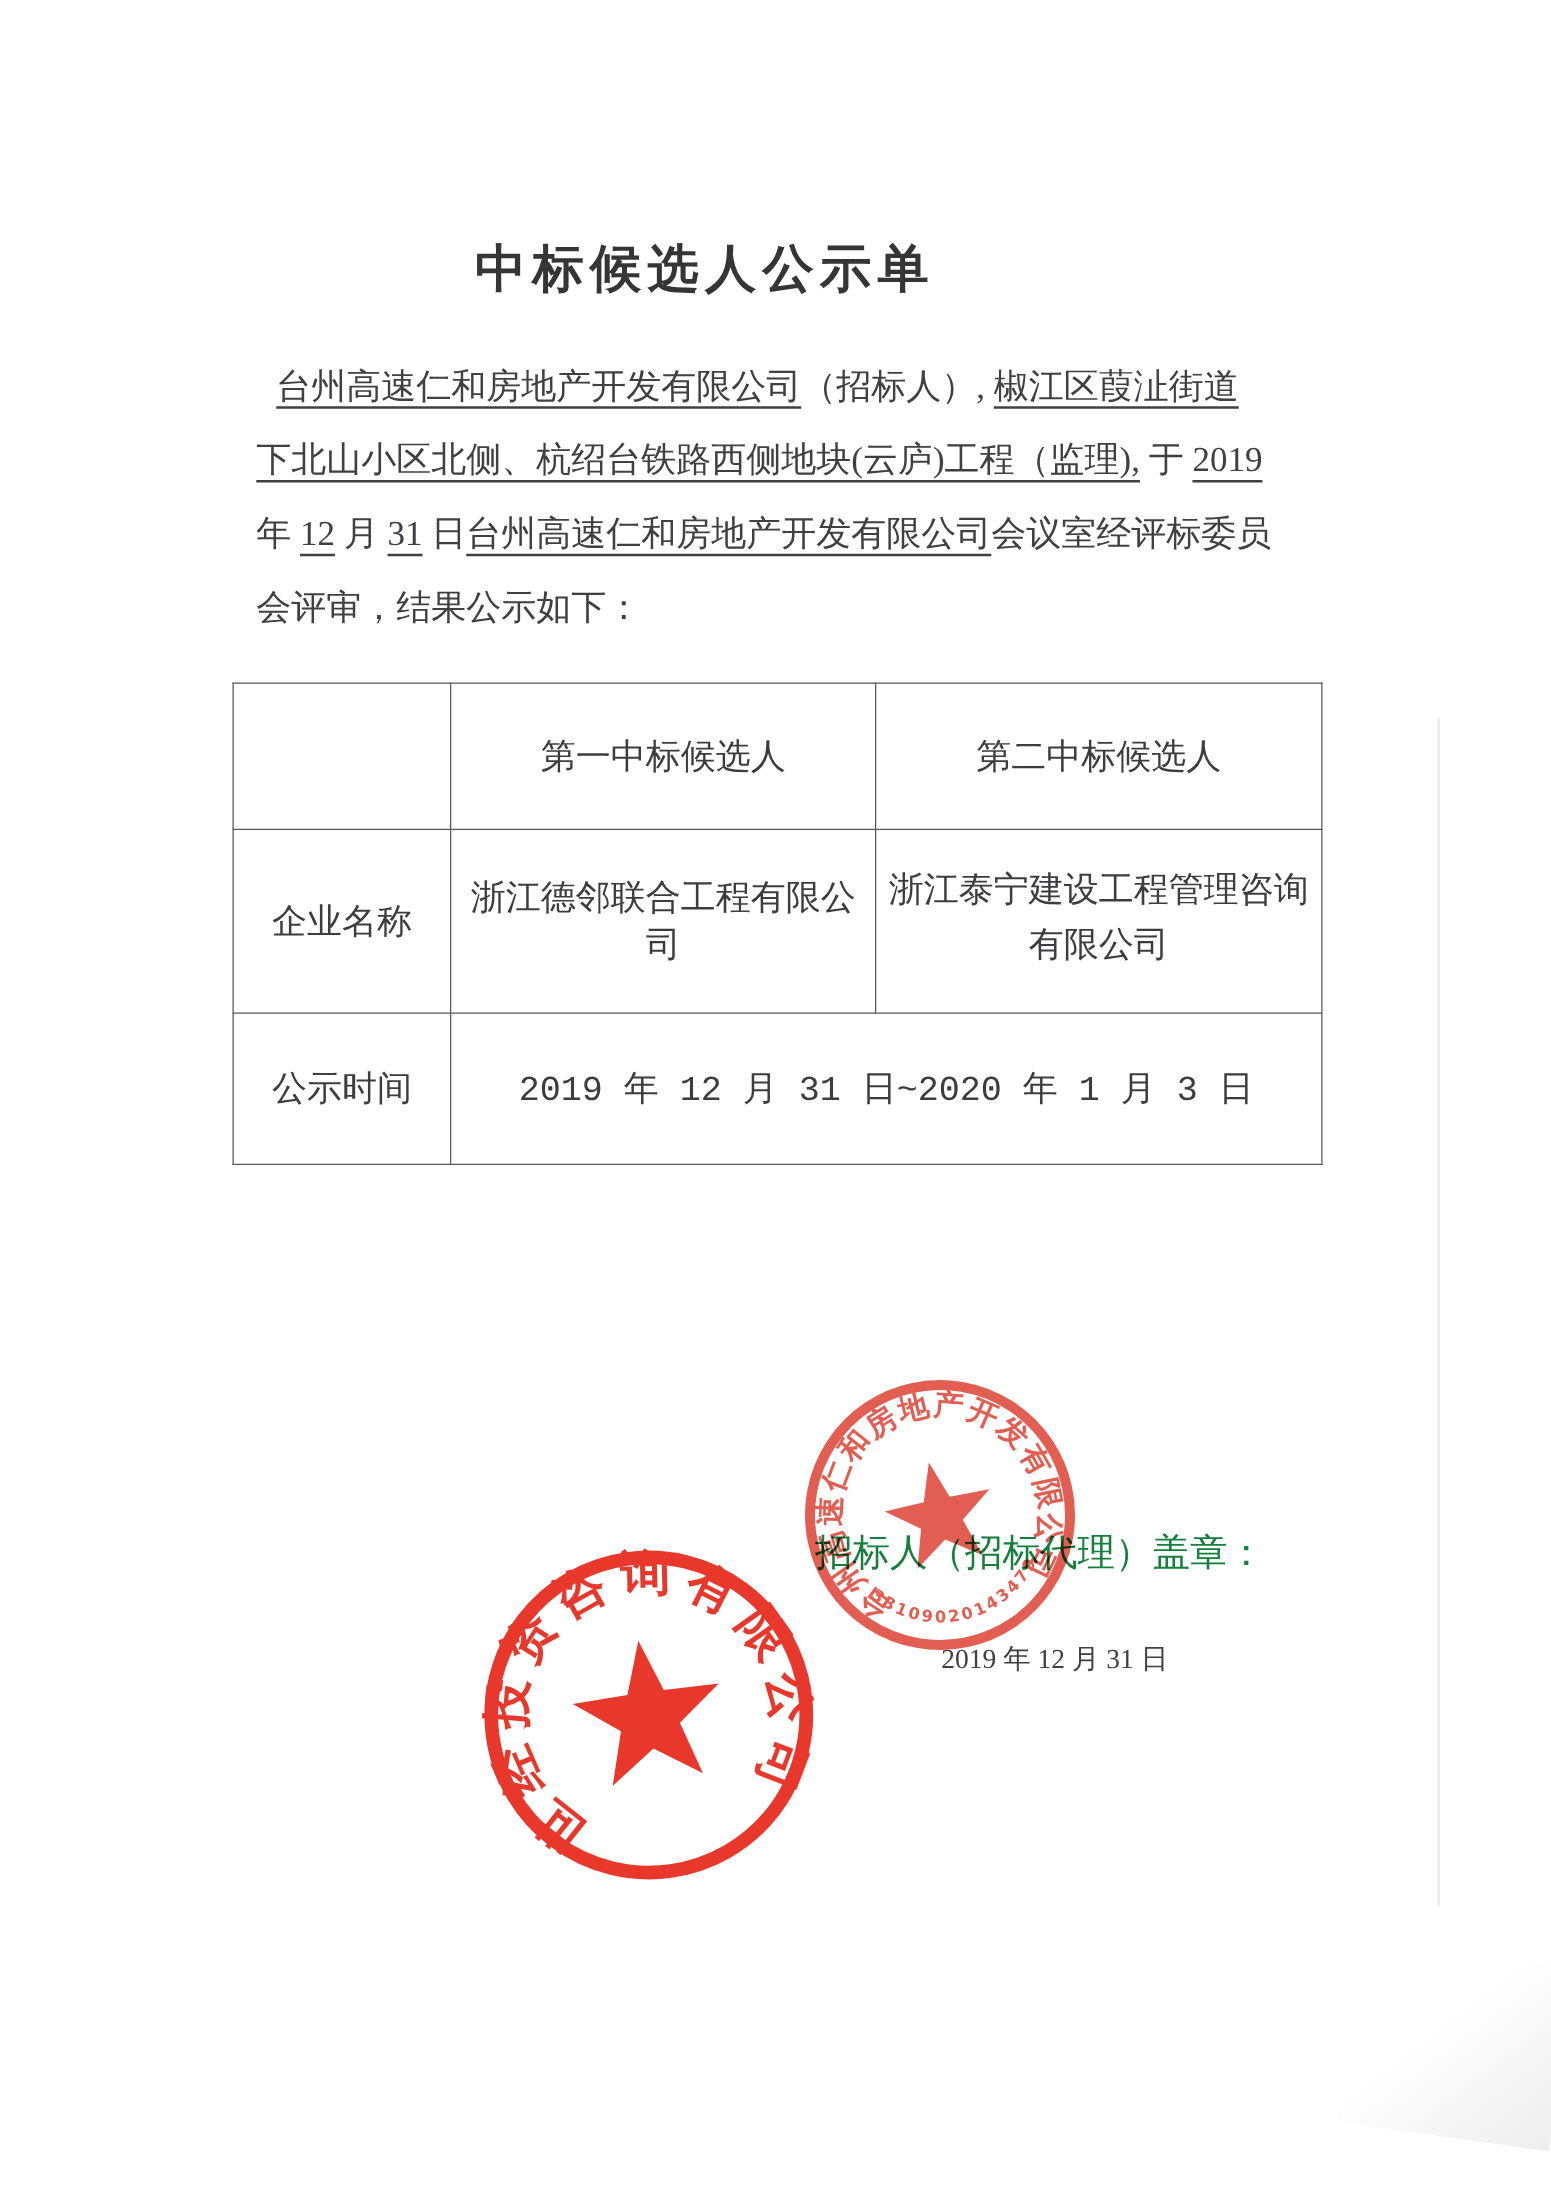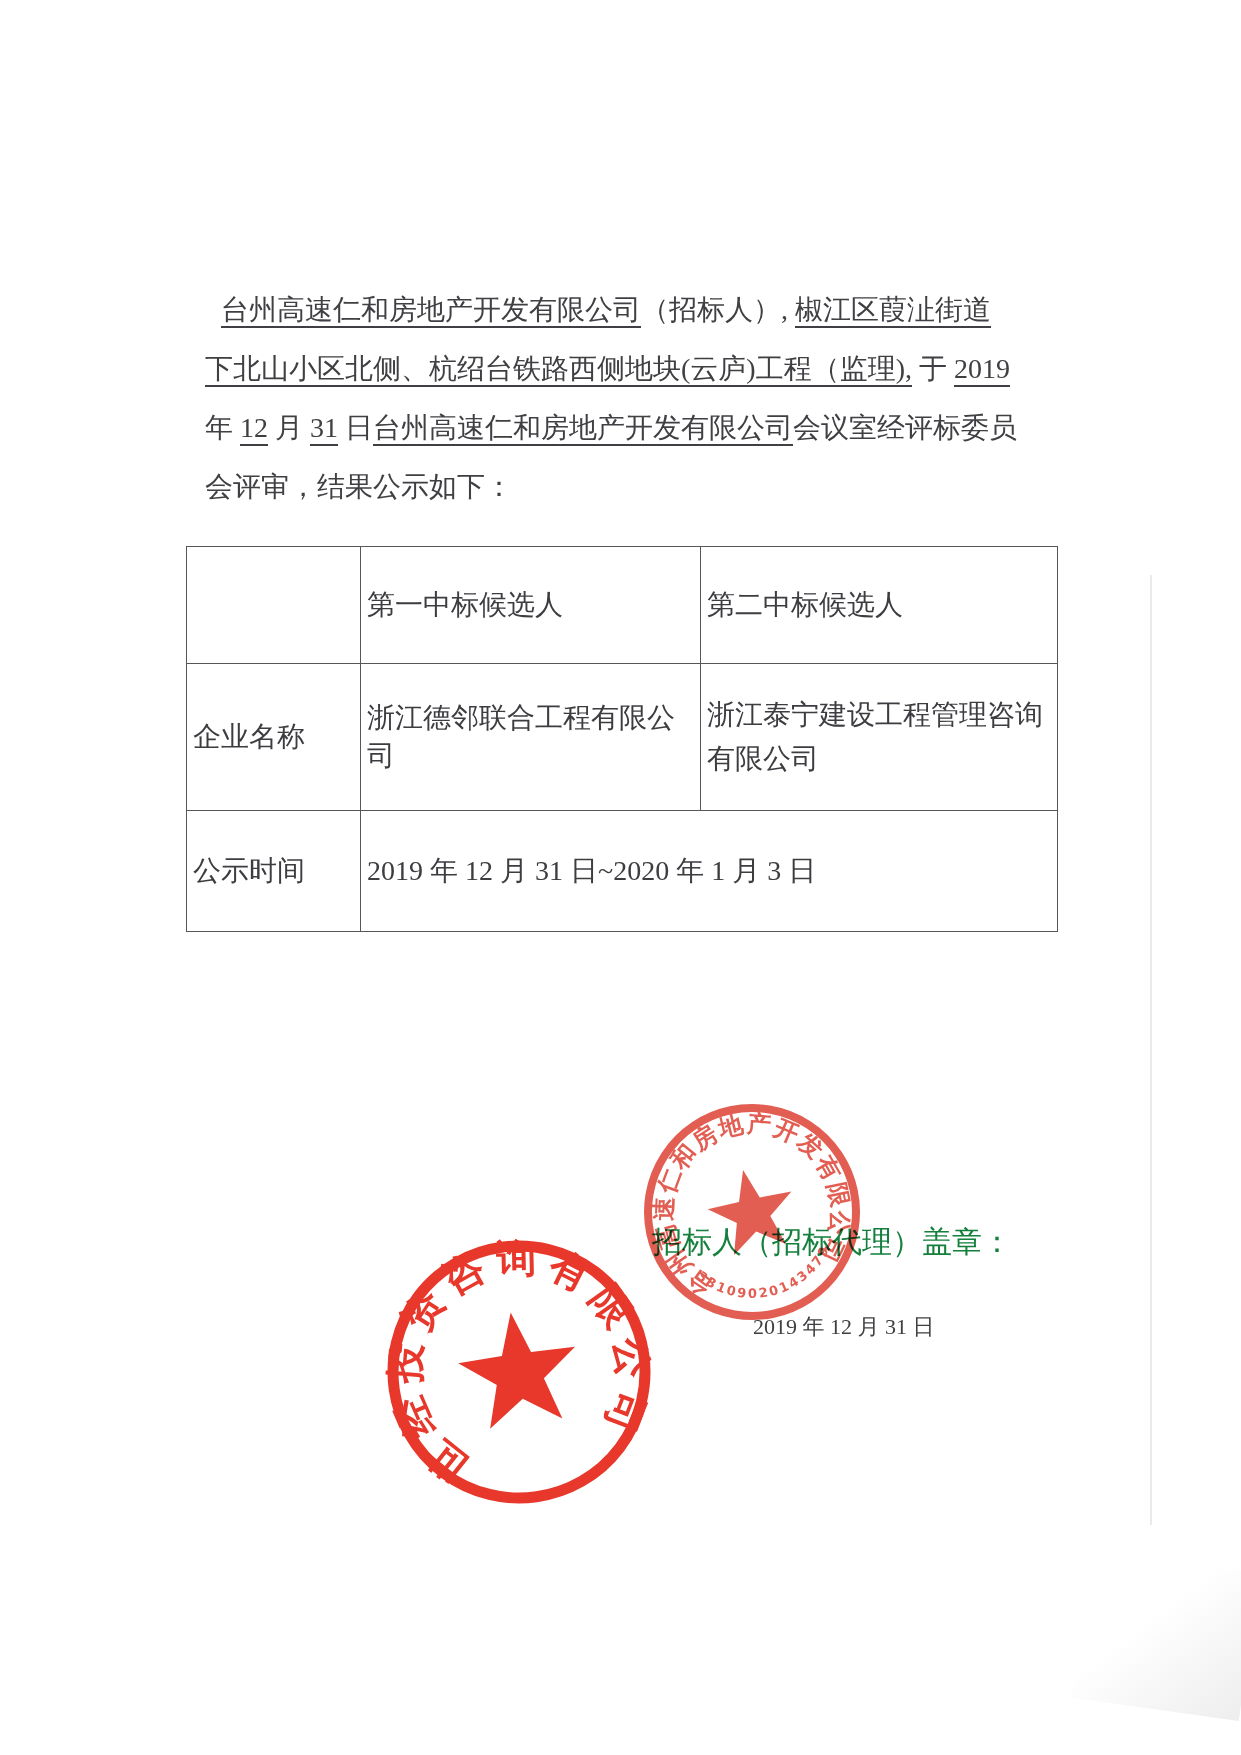--- a/index.html
+++ b/index.html
@@ -14,21 +14,21 @@
     color:#353538;
   }
   .body-text { position:absolute; top:284px; left:205px; width:810px; font-size:28px; color:#404044; }
   .body-text .line { height:59px; line-height:52px; white-space:nowrap; }
   .body-text .indent { text-indent:16px; }
   .u { text-decoration:underline; text-decoration-thickness:2px; text-underline-offset:7px; }
   table.results {
     position:absolute; top:546px; left:186px; width:871px;
     border-collapse:collapse; table-layout:fixed; font-size:28px; color:#3d3d41;
   }
-  table.results td { border:1px solid #57575b; vertical-align:middle; padding:5px 6px; }
+  table.results td { border:1px solid #57575b; text-align:center; vertical-align:middle; padding:5px 6px;font-family:Liberation Mono, monospace; }
   td.wrap2 { white-space:pre-line; line-height:44px; }
   .seal-caption { position:absolute; top:1222px; left:652px; font-size:30px; color:#15803d; white-space:nowrap; }
   .doc-date { position:absolute; top:1312px; left:753px; font-size:22px; color:#404044; white-space:nowrap; }
   .stamp { position:absolute; mix-blend-mode:multiply; }
   .stamp-bidder { top:1082px; left:622px; opacity:.82; transform:rotate(-12deg); }
   .stamp-agency { top:1232px; left:379px; opacity:.93; transform:rotate(-8deg); }
   .edge-line {
     position:absolute; top:575px; left:1150px; width:2px; height:950px;
     background:#b9b9b9; opacity:.3;
   }
@@ -36,20 +36,21 @@
     position:absolute; top:1560px; left:1080px; width:170px; height:150px;
     background:linear-gradient(135deg, rgba(200,200,200,0) 40%, rgba(185,185,185,.25) 100%);
     transform:rotate(8deg);
   }
 </style>
 </head>
 <body>
 
 <div class="page">
 
+  <h1 class="title">中标候选人公示单</h1>
 
   <div class="body-text">
     <div class="line indent">
       <span class="u">台州高速仁和房地产开发有限公司</span><span>（招标人）, </span><span class="u"> 椒江区葭沚街道</span>
     </div>
     <div class="line">
       <span class="u">下北山小区北侧、杭绍台铁路西侧地块(云庐)工程（监理),</span><span> 于 </span><span class="u">2019</span>
     </div>
     <div class="line">
       <span>年 </span><span class="u">12</span><span> 月 </span><span class="u">31</span><span> 日</span><span class="u">台州高速仁和房地产开发有限公司</span><span>会议室经评标委员</span>

